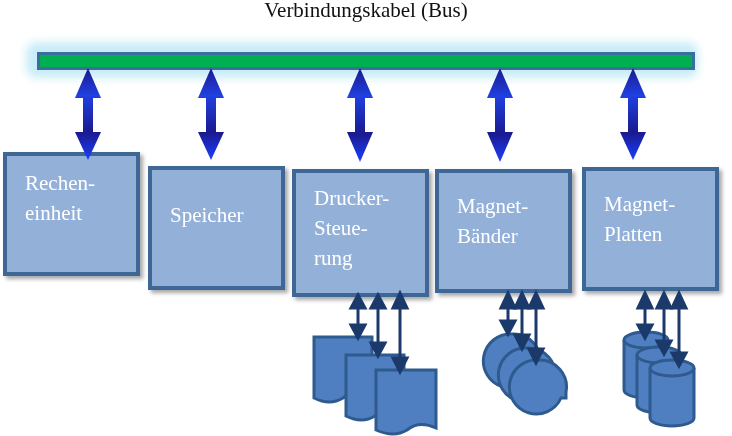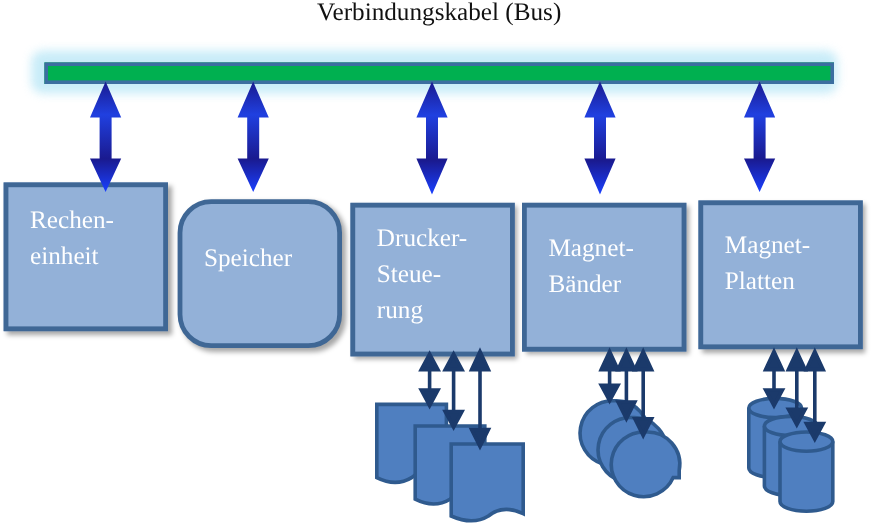--- a/index.html
+++ b/index.html
@@ -17,21 +17,21 @@
 </head>
 <body>
 
 <div class="title">Verbindungskabel (Bus)</div>
 
 <div class="bus-glow"></div>
 <div class="bus"></div>
 
 <div class="box" style="left:3px;top:152px;width:137px;height:124px;">Rechen-
 einheit</div>
-<div class="box" style="left:148px;top:166px;width:137px;height:124px;padding-top:30px;border-radius:28px;">Speicher</div>
+<div class="box" style="left:148px;top:166px;width:137px;height:124px;padding-top:30px;">Speicher</div>
 <div class="box" style="left:292px;top:169px;width:137px;height:128px;padding-top:10px;">Drucker-
 Steue-
 rung</div>
 <div class="box" style="left:435px;top:169px;width:137px;height:124px;padding-top:18px;">Magnet-
 Bänder</div>
 <div class="box" style="left:582px;top:167px;width:137px;height:124px;padding-top:18px;">Magnet-
 Platten</div>
 
 <svg class="overlay" width="732" height="436" viewBox="0 0 732 436">
   <defs>

